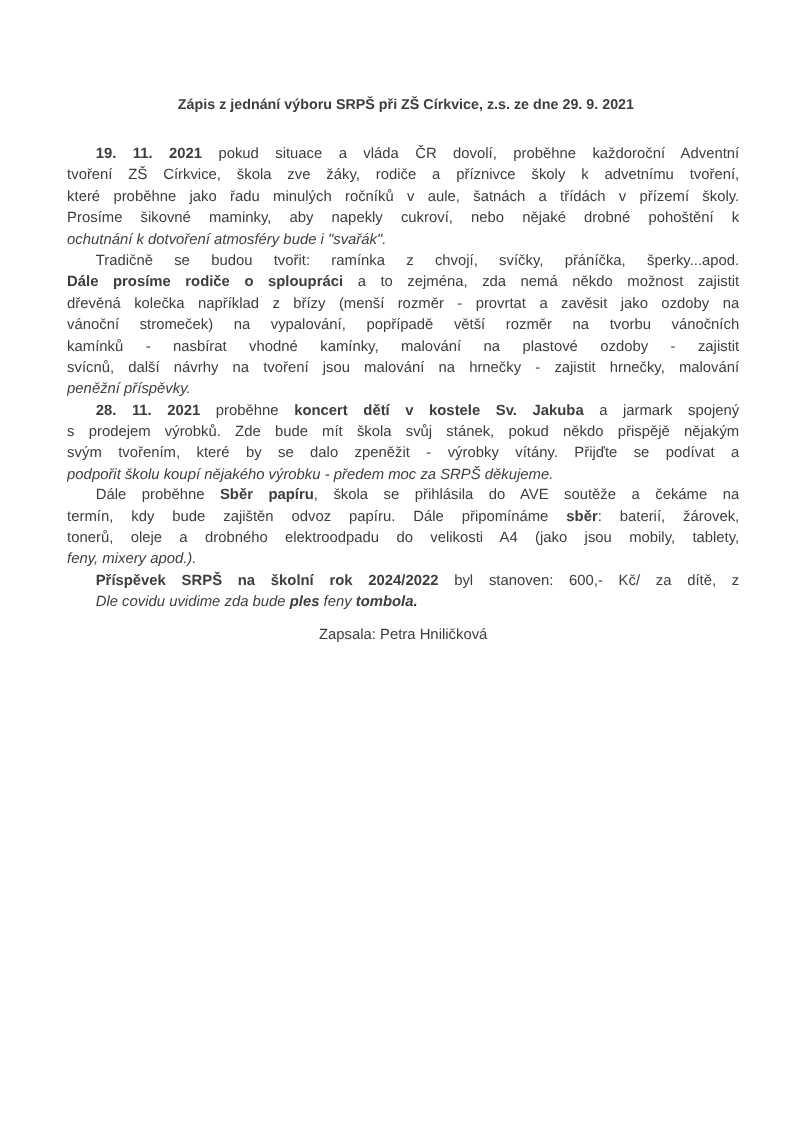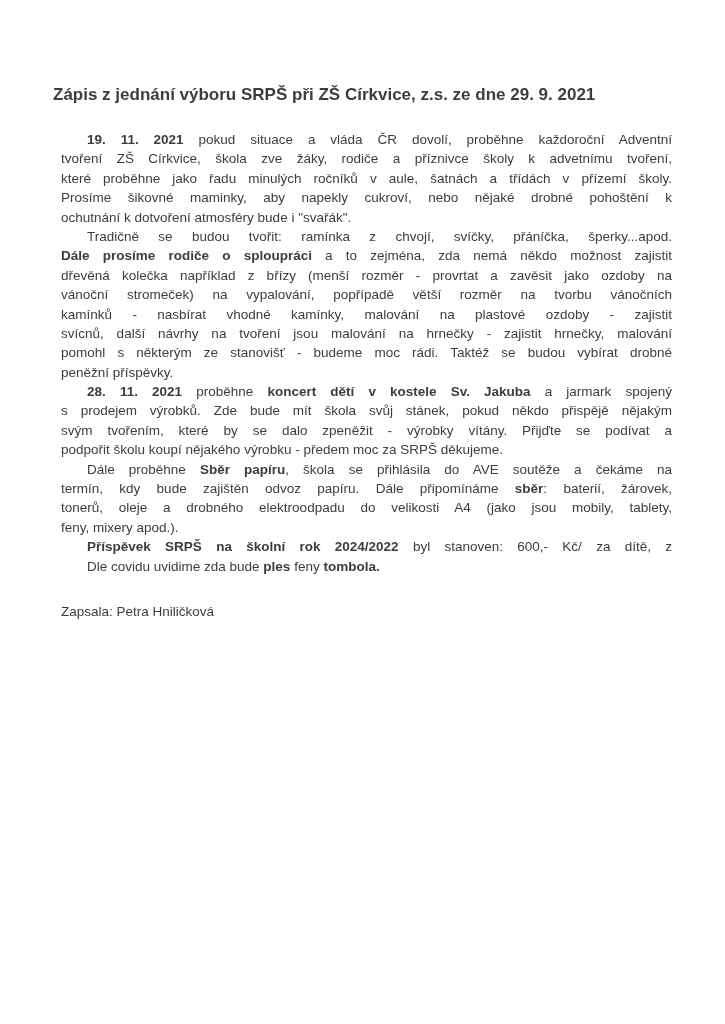--- a/index.html
+++ b/index.html
@@ -17,46 +17,46 @@
     position:relative;
     width:725px;height:1024px;
     box-sizing:border-box;
     padding-top:84px;
     background:var(--page-bg);
     overflow:hidden;
   }
   .doc-title{
     margin:0 0 24px 0;
     padding:0 40px 0 53px;
-    text-align:left;
-    font-size:17px;
+    text-align:center;
+    font-size:13px;
     font-weight:700;
     line-height:22px;
     color:var(--text-color);
   }
   .content{
     margin-left:61px;
     width:611px;
     font-size:13.5px;
     line-height:19.4px;
   }
   .para{margin:0;}
   .line{
     text-align:justify;
     text-align-last:justify;
     height:19.4px;
     overflow:hidden;
   }
   .line.first{text-indent:26px;}
-  .line.last{text-align-last:left;}
+  .line.last{text-align-last:left;font-style:italic;}
   .run{font-weight:400;}
   .run.bold{font-weight:700;}
   .signature{
-    margin-top:26px;
-    text-align:left;
+    margin-top:10px;
+    text-align:center;
     font-size:13.5px;
     line-height:19.4px;
   }
 </style>
 </head>
 <body>
 
 <div class="page">
   <h1 class="doc-title">Zápis z jednání výboru SRPŠ při ZŠ Církvice, z.s. ze dne 29. 9. 2021</h1>
   <div class="content">
@@ -68,21 +68,20 @@
           <div class="line"><span class="run">Prosíme šikovné maminky, aby napekly cukroví, nebo nějaké drobné pohoštění k</span></div>
           <div class="line last"><span class="run">ochutnání k dotvoření atmosféry bude i "svařák".</span></div>
         </div>
         <div class="para">
           <div class="line first"><span class="run">Tradičně se budou tvořit: ramínka z chvojí, svíčky, přáníčka, šperky...apod.</span></div>
           <div class="line"><span class="run bold">Dále prosíme rodiče o sploupráci</span><span class="run"> a to zejména, zda nemá někdo možnost zajistit</span></div>
           <div class="line"><span class="run">dřevěná kolečka například z břízy (menší rozměr - provrtat a zavěsit jako ozdoby na</span></div>
           <div class="line"><span class="run">vánoční stromeček) na vypalování, popřípadě větší rozměr na tvorbu vánočních</span></div>
           <div class="line"><span class="run">kamínků - nasbírat vhodné kamínky, malování na plastové ozdoby - zajistit</span></div>
           <div class="line"><span class="run">svícnů, další návrhy na tvoření jsou malování na hrnečky - zajistit hrnečky, malování</span></div>
-          <div class="line"><span class="run">pomohl s některým ze stanovišť - budeme moc rádi. Taktéž se budou vybírat drobné</span></div>
           <div class="line last"><span class="run">peněžní příspěvky.</span></div>
         </div>
         <div class="para">
           <div class="line first"><span class="run bold">28. 11. 2021</span><span class="run"> proběhne </span><span class="run bold">koncert dětí v kostele Sv. Jakuba</span><span class="run"> a jarmark spojený</span></div>
           <div class="line"><span class="run">s prodejem výrobků. Zde bude mít škola svůj stánek, pokud někdo přispějě nějakým</span></div>
           <div class="line"><span class="run">svým tvořením, které by se dalo zpeněžit - výrobky vítány. Přijďte se podívat a</span></div>
           <div class="line last"><span class="run">podpořit školu koupí nějakého výrobku - předem moc za SRPŠ děkujeme.</span></div>
         </div>
         <div class="para">
           <div class="line first"><span class="run">Dále proběhne </span><span class="run bold">Sběr papíru</span><span class="run">, škola se přihlásila do AVE soutěže a čekáme na</span></div>

